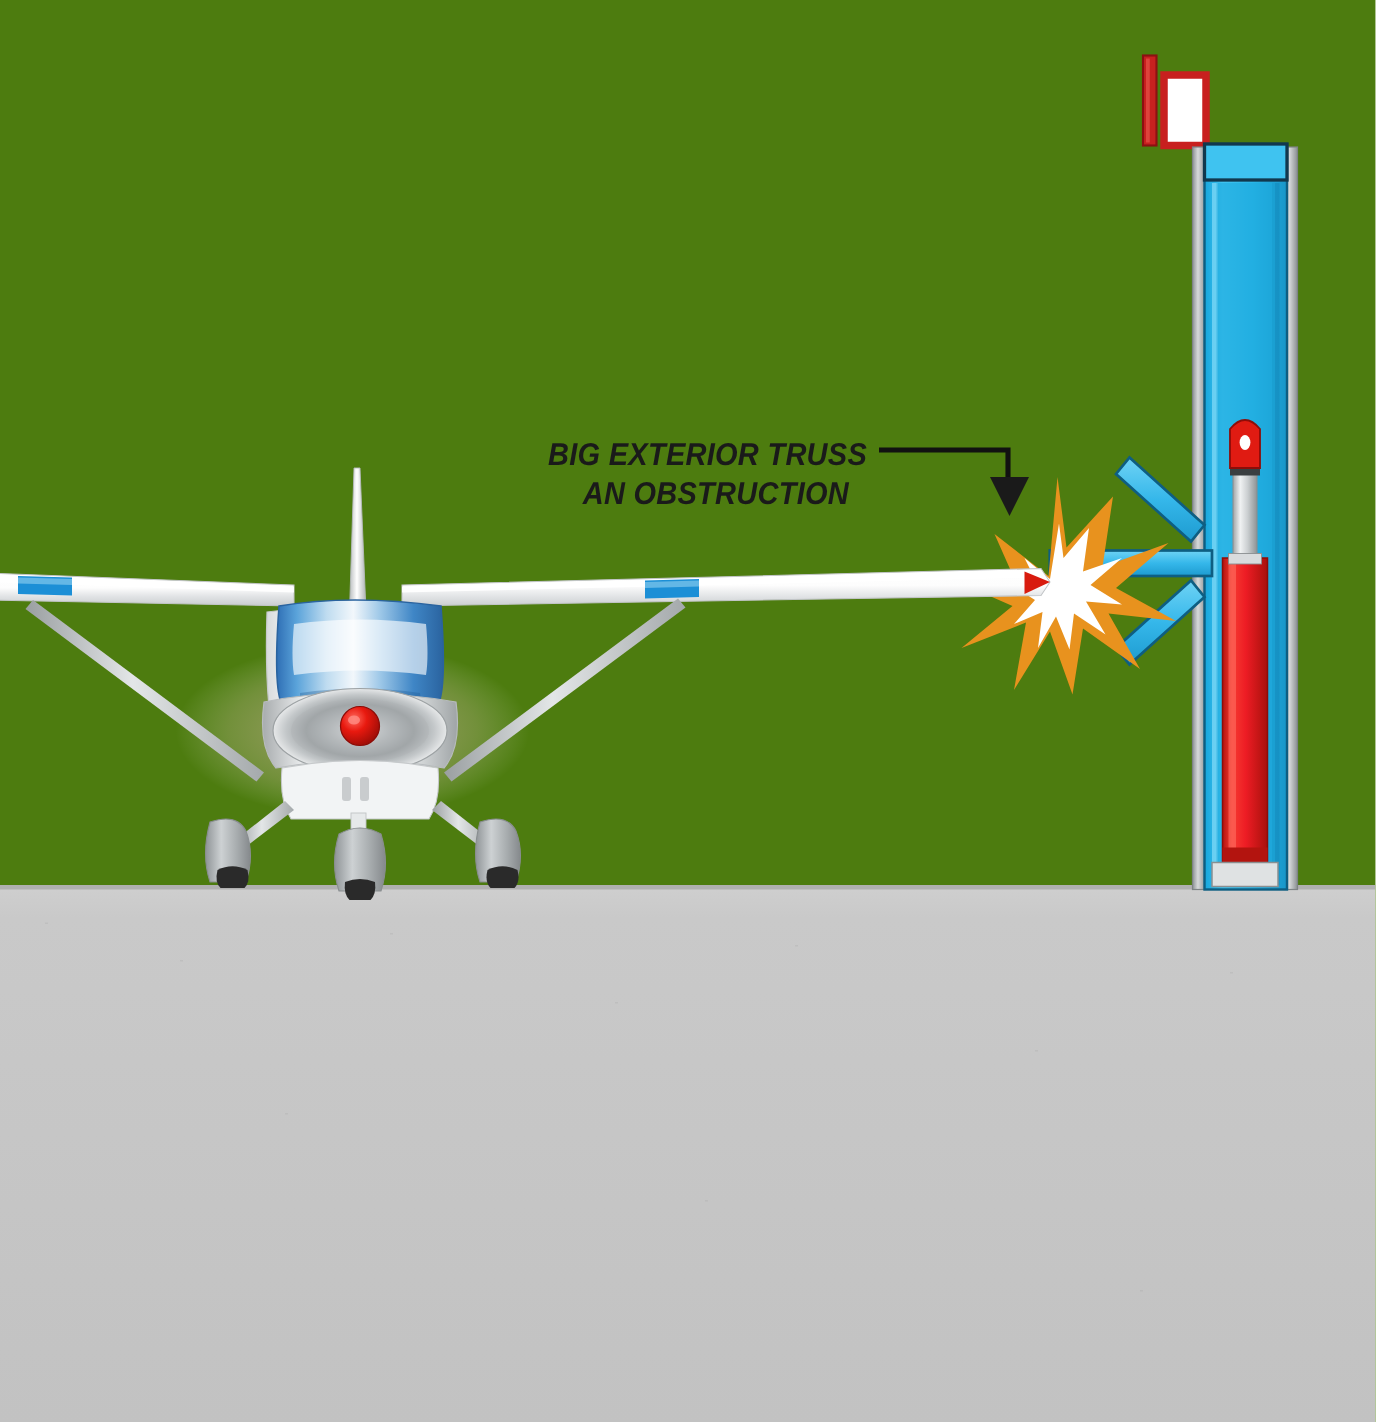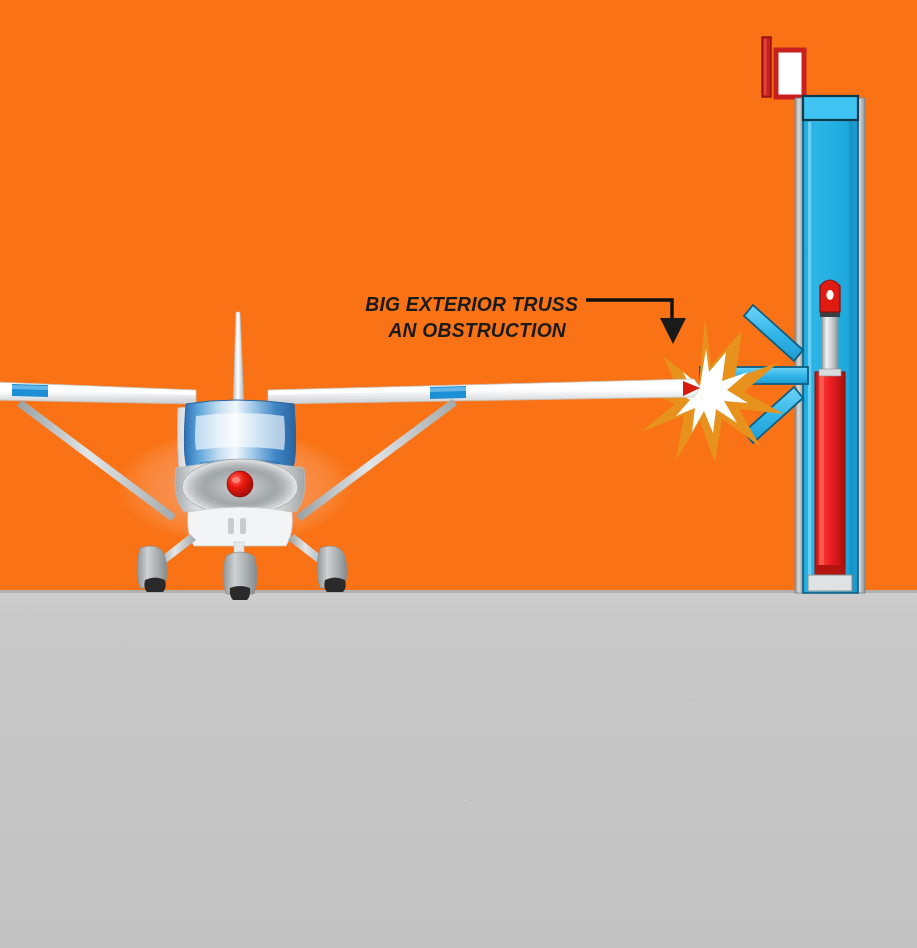--- a/index.html
+++ b/index.html
@@ -1,17 +1,17 @@
 <!DOCTYPE html>
 <html><head>
 <meta charset="utf-8">
 <style>
   html,body{margin:0;padding:0;background:#ffffff;}
   body{width:917px;height:948px;overflow:hidden;font-family:"Liberation Sans",sans-serif;}
-  #scene{position:relative;width:917px;height:948px;background:#f97316;overflow:hidden;}
+  #scene{position:relative;width:917px;height:948px;background:#4d7c0f;overflow:hidden;}
   #scene svg{position:absolute;left:0;top:0;}
   .callout-text{
     position:absolute;
     font-family:"Liberation Sans",sans-serif;
     font-weight:bold;
     font-style:italic;
     font-size:21px;
     letter-spacing:0.2px;
     color:#1a1a1a;
     text-align:right;

